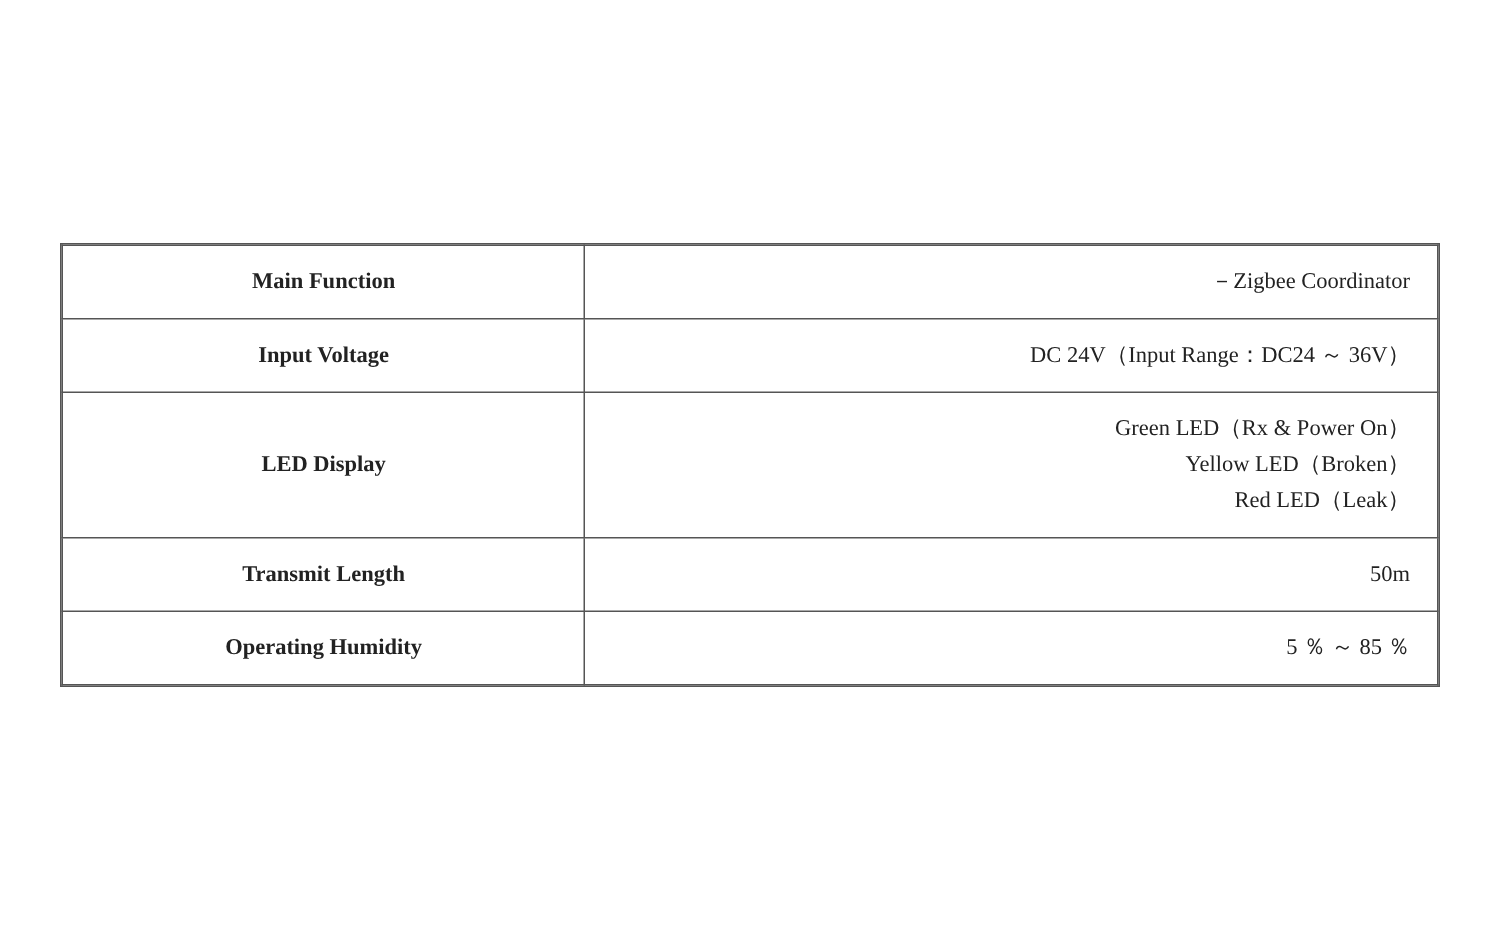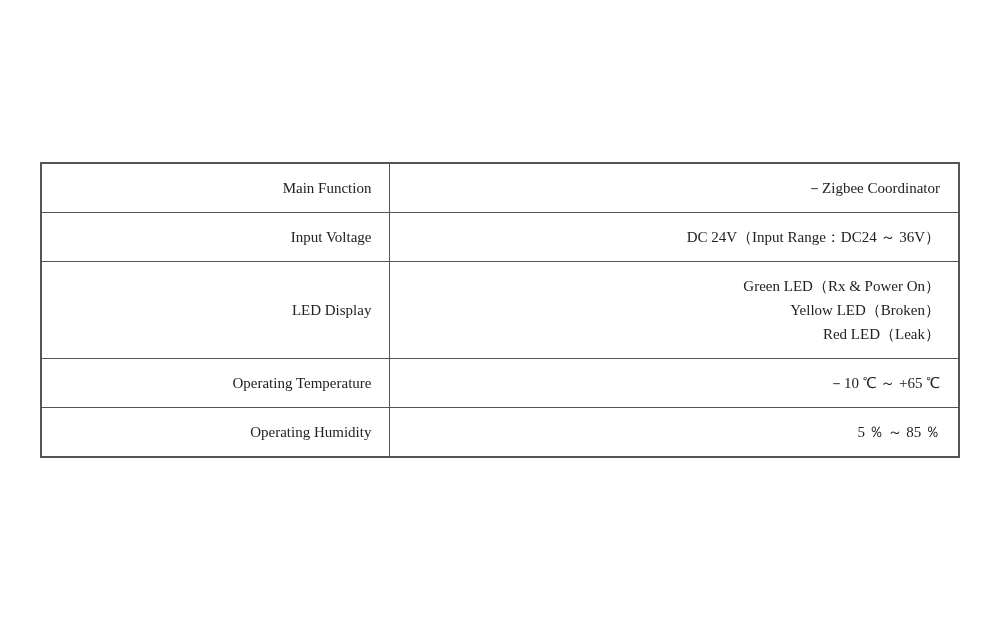--- a/index.html
+++ b/index.html
@@ -33,22 +33,22 @@
       border: 1px solid #555;
       padding: 12px 18px;
       vertical-align: middle;
       font-size: 15px;
       color: #222;
       line-height: 1.6;
     }
 
     .col-label {
       width: 38%;
-      text-align: right;
-      font-weight: normal;
+      text-align: center;
+      font-weight: bold;
       margin-left: 22px;
     }
 
     .col-value {
       width: 62%;
       text-align: right;
     }
   </style>
 </head>
 <body>
@@ -62,22 +62,22 @@
         </tr>
         <tr>
           <td class="col-label">Input Voltage</td>
           <td class="col-value">DC 24V（Input Range：DC24 ～ 36V）</td>
         </tr>
         <tr>
           <td class="col-label">LED Display</td>
           <td class="col-value">Green LED（Rx &amp; Power On）<br>Yellow LED（Broken）<br>Red LED（Leak）</td>
         </tr>
         <tr>
-          <td class="col-label">Operating Temperature</td>
-          <td class="col-value">－10 ℃ ～ +65 ℃</td>
+          <td class="col-label">Transmit Length</td>
+          <td class="col-value">50m</td>
         </tr>
         <tr>
           <td class="col-label">Operating Humidity</td>
           <td class="col-value">5 ％ ～ 85 ％</td>
         </tr>
       </tbody>
   </table>
 </div>
 
 </body></html>

